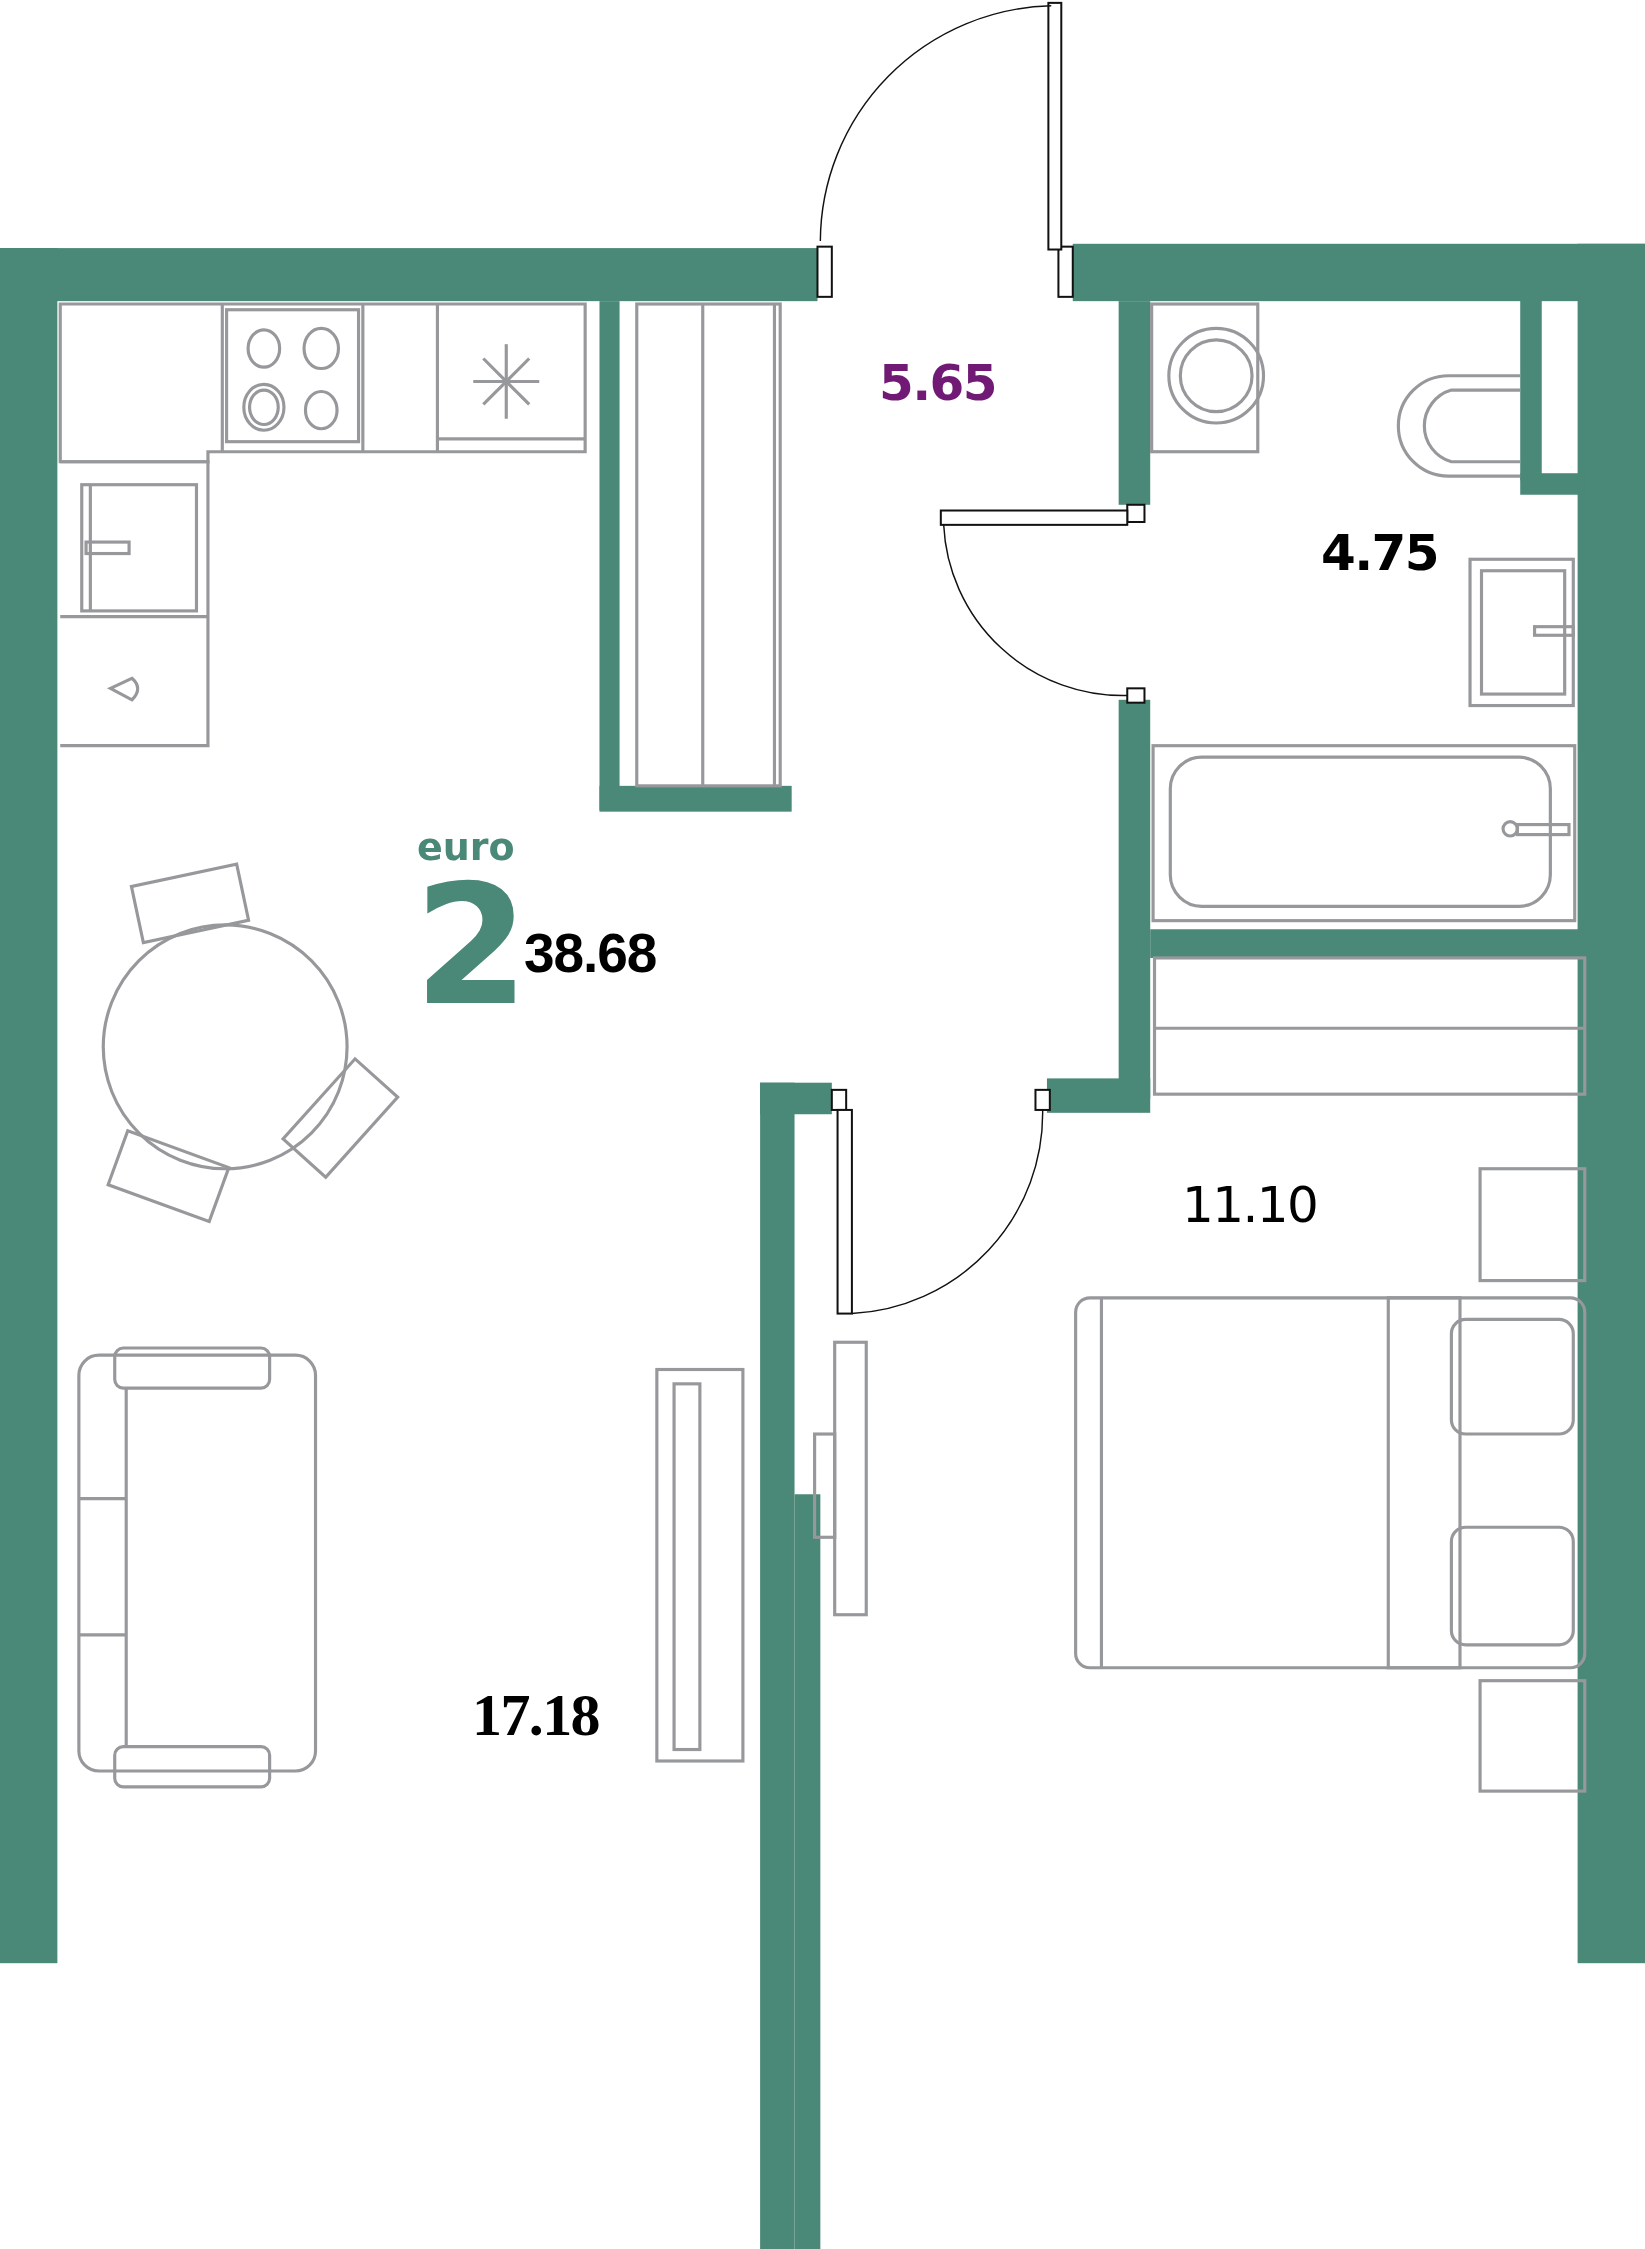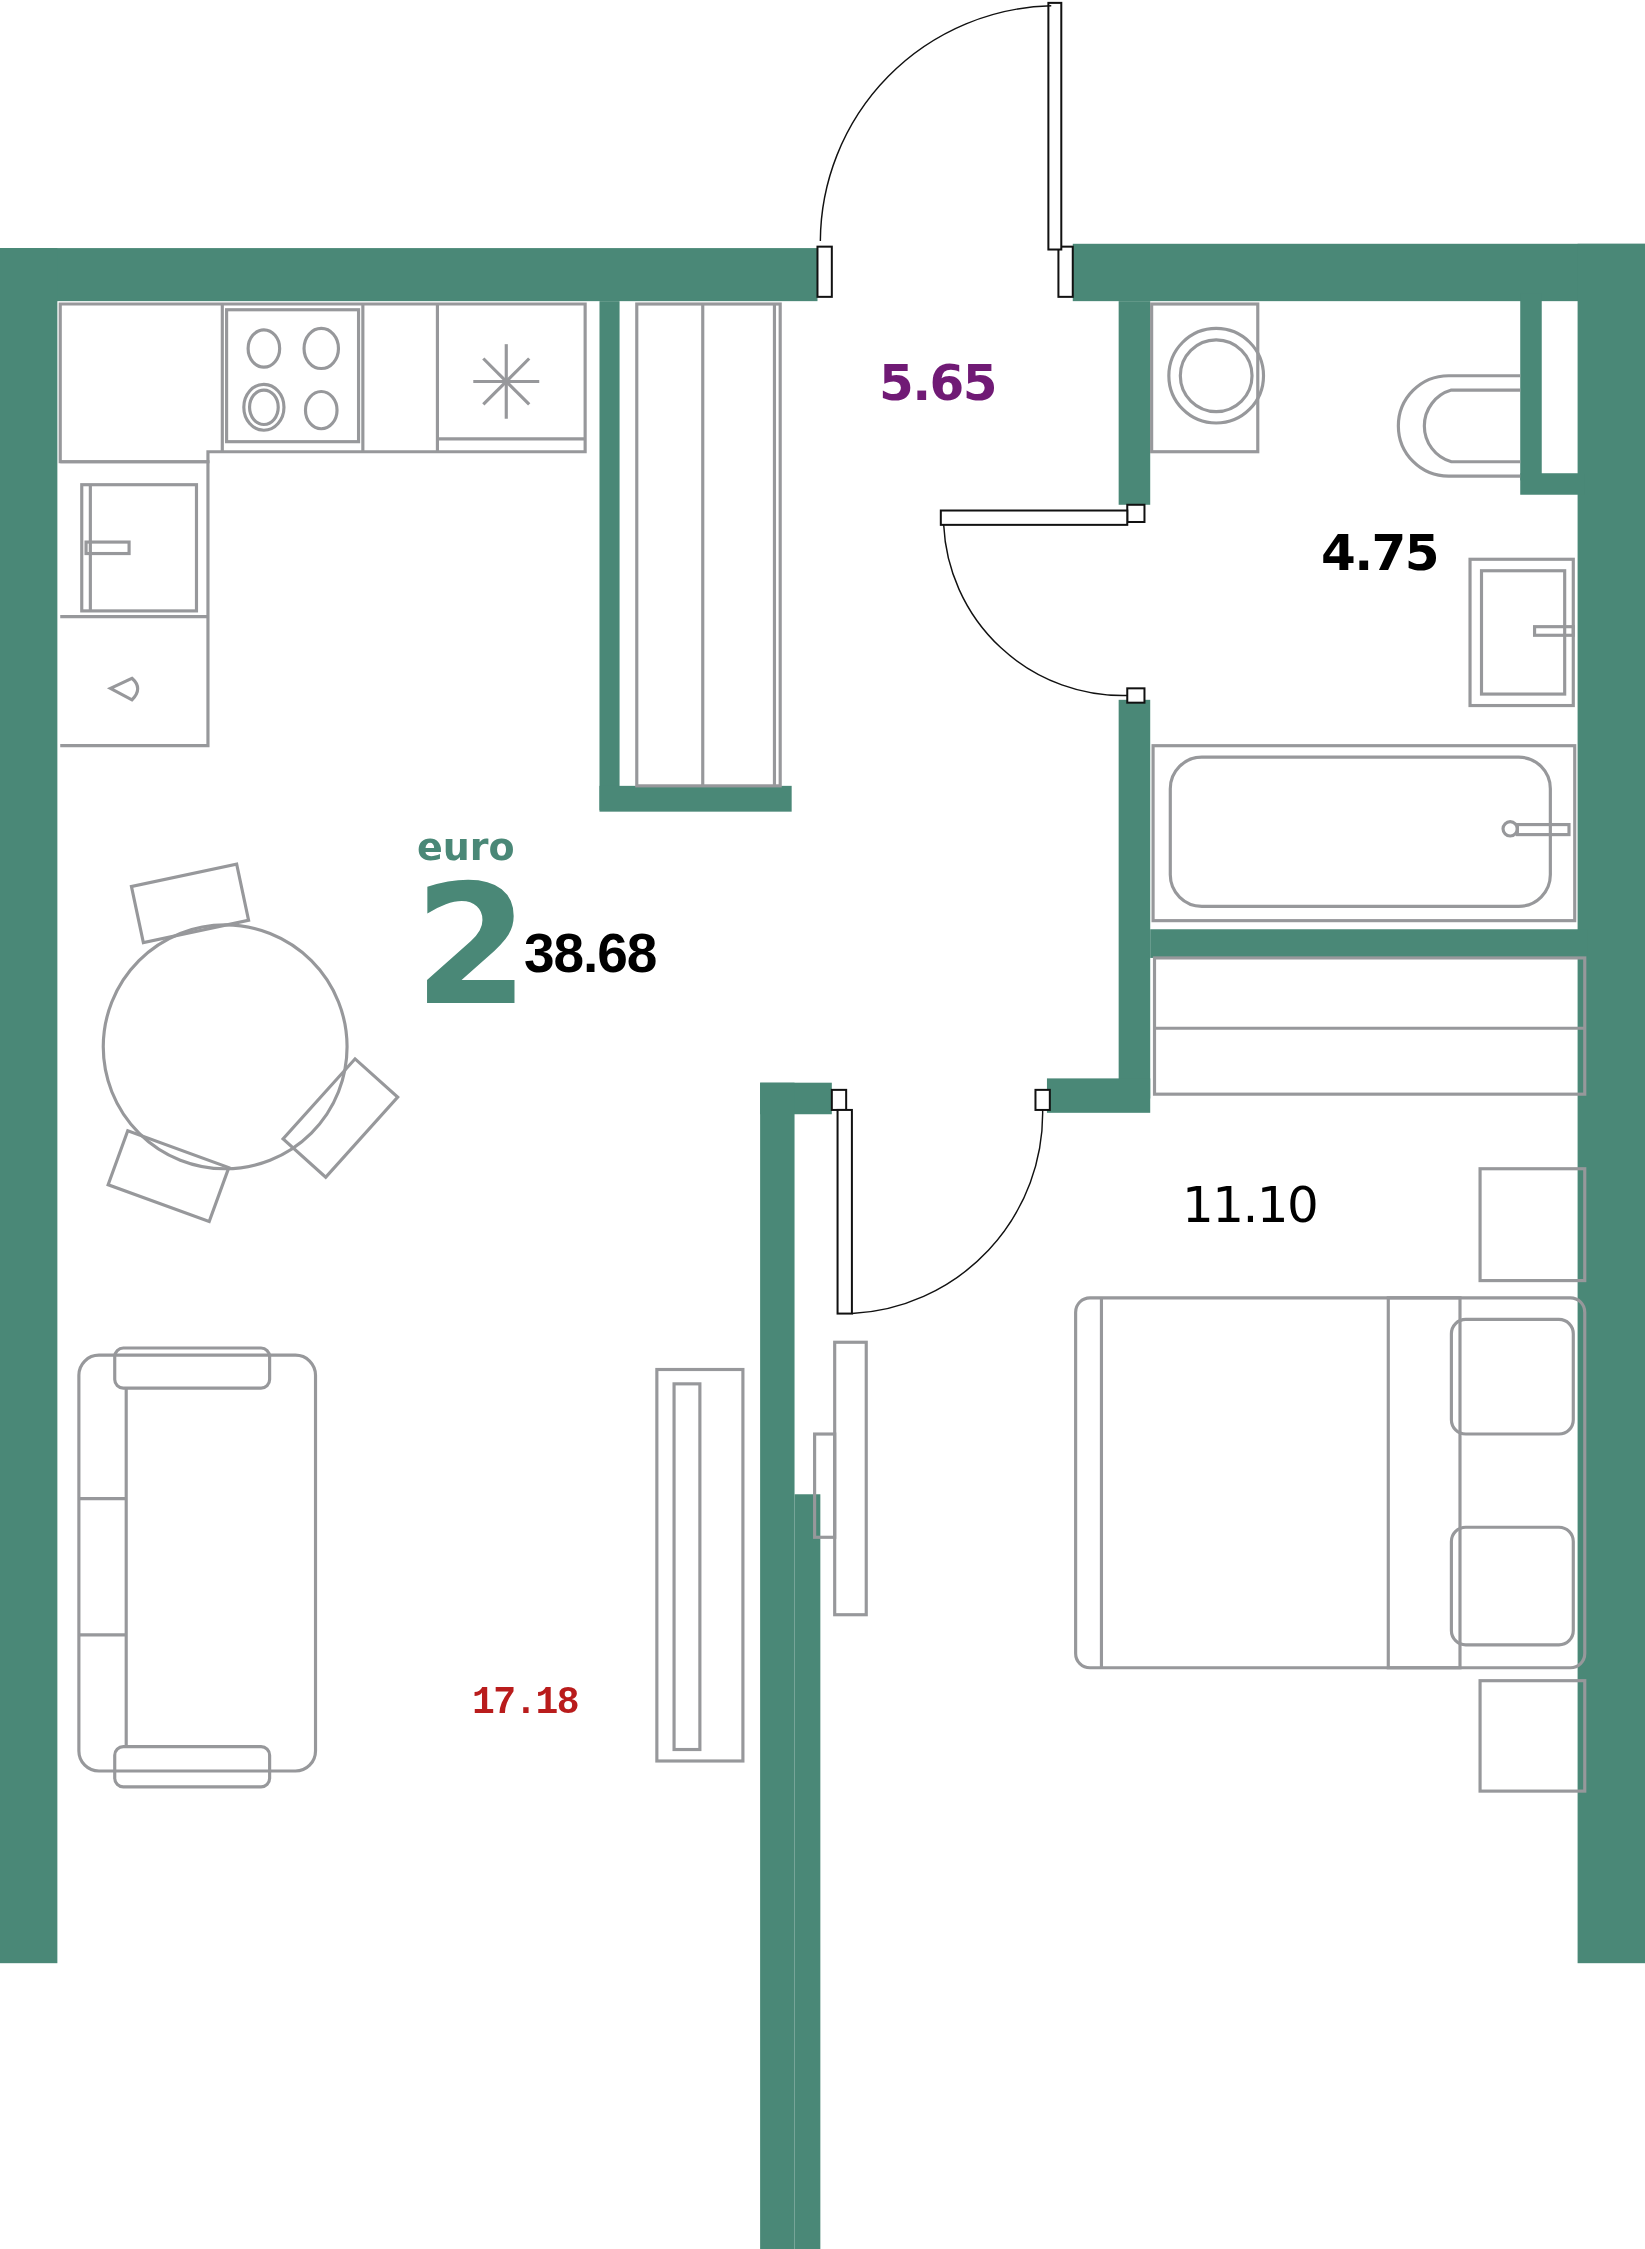--- a/index.html
+++ b/index.html
@@ -166,18 +166,18 @@
 
   <g>
     <rect class="fx" x="1032" y="815" width="73" height="78"></rect>
     <rect class="fx" x="1032" y="1172" width="73" height="77"></rect>
   </g>
 </svg>
 
 <div style="position:absolute;left:879px;top:354px;font-size:50px;font-weight:bold;color:#701a75;font-family:'DejaVu Sans',sans-serif;letter-spacing:-1.6px;">5.65</div>
 <div style="position:absolute;left:1321px;top:524px;font-size:50px;font-weight:bold;color:#000;font-family:'DejaVu Sans',sans-serif;letter-spacing:-1.6px;">4.75</div>
 <div style="position:absolute;left:1182px;top:1176px;font-size:50px;font-weight:normal;color:#000;font-family:'DejaVu Sans',sans-serif;letter-spacing:-1.6px;">11.10</div>
-<div style="position:absolute;left:472px;top:1681px;font-size:38px;font-weight:bold;color:#b91c1c;font-family:Liberation Mono, monospace;letter-spacing:-1.6px;">17.18</div>
+<div style="position:absolute;left:472px;top:1681px;font-size:60px;font-weight:bold;color:#000000;font-family:Liberation Serif, serif;letter-spacing:-1.6px;">17.18</div>
 
 <div style="position:absolute;left:410px;top:825px;font-size:38px;font-weight:bold;color:#4a8877;font-family:'DejaVu Sans',sans-serif;margin-left:7px;">euro</div>
 <div style="position:absolute;left:414px;top:864px;font-size:165px;font-weight:bold;color:#4a8877;font-family:'DejaVu Sans',sans-serif;line-height:1;">2</div>
 <div style="position:absolute;left:524px;top:921px;font-size:55px;font-weight:bold;color:#000;font-family:Liberation Sans, sans-serif;letter-spacing:-1.1px;">38.68</div>
 
 
 </body></html>

